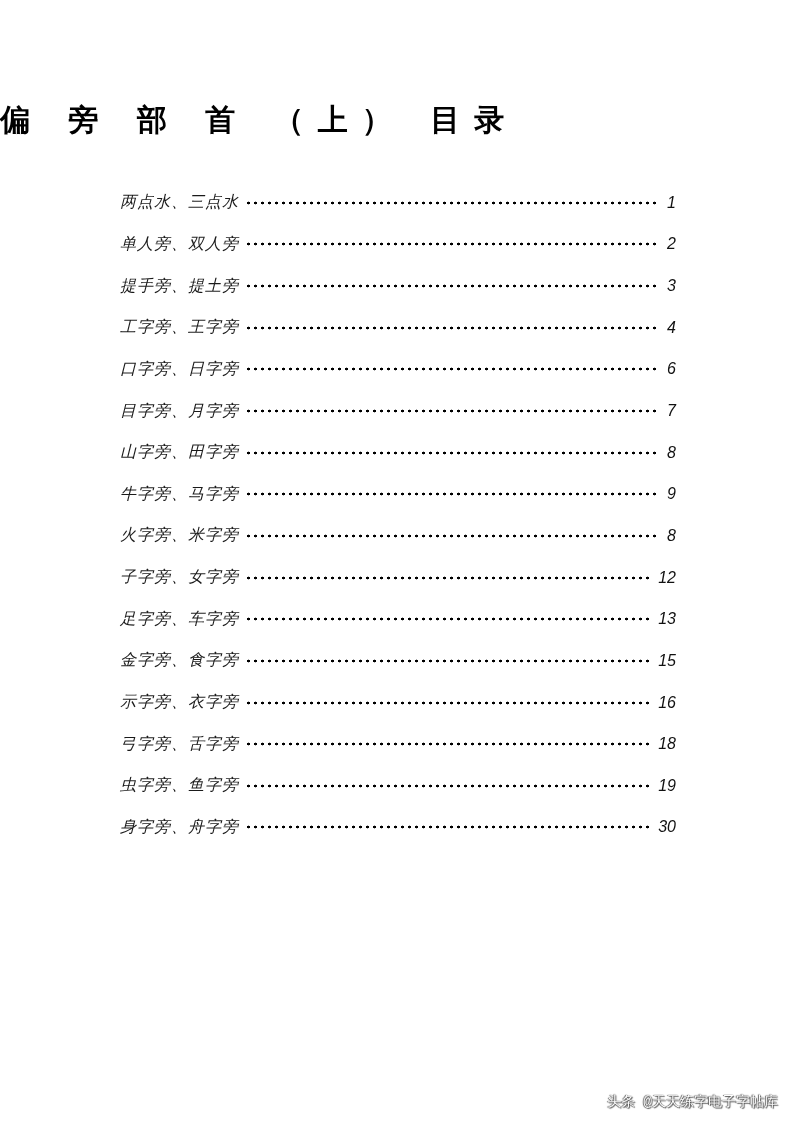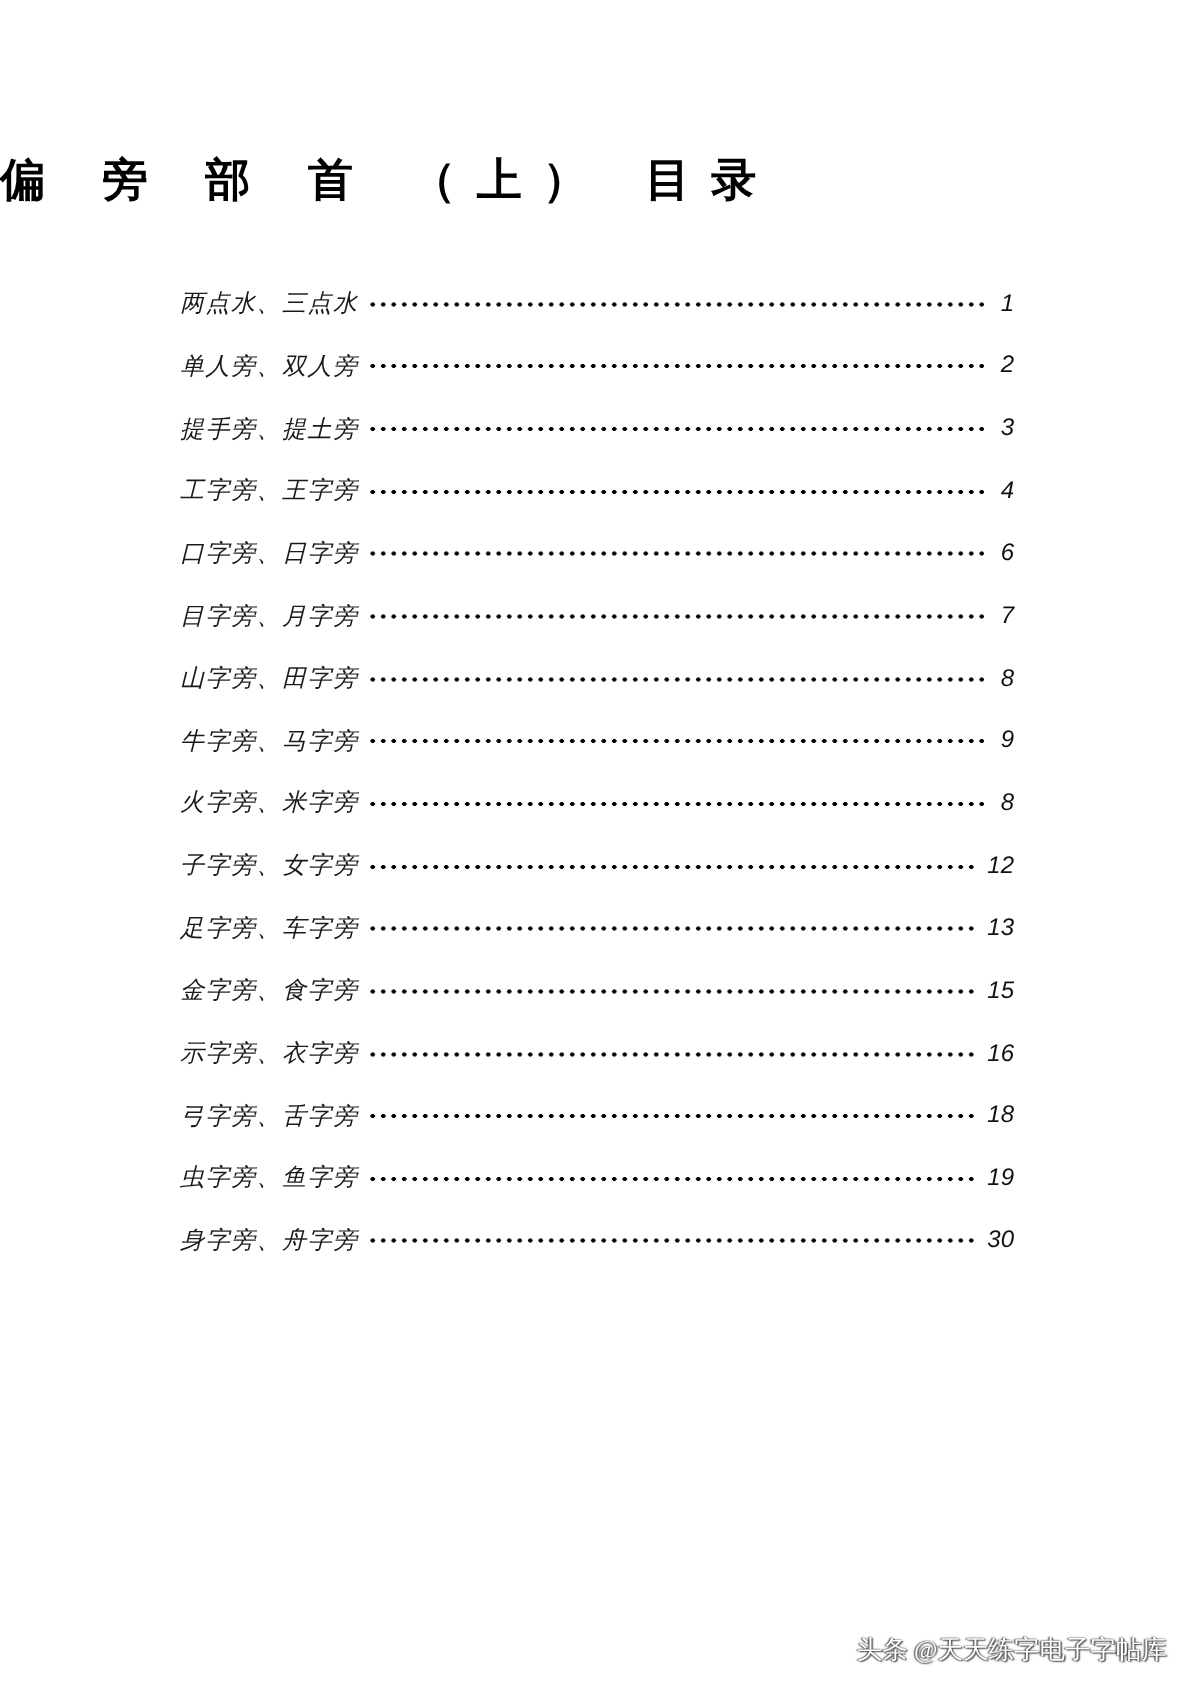--- a/index.html
+++ b/index.html
@@ -48,22 +48,22 @@
     .page {
       font-family: "Liberation Sans", "DejaVu Sans", sans-serif;
       font-size: 16px;
       min-width: 12px;
       text-align: right;
       color: #111;
     }
     .watermark {
       position: absolute;
       right: 16px; bottom: 12px;
-      font-family: Liberation Serif, serif;
-      font-size: 17px;
+      font-family: Liberation Mono, monospace;
+      font-size: 14px;
       color: #ffffff;
       text-shadow: 0 0 1px #333, 1px 1px 1px #555, -1px 0 1px #666;
       letter-spacing: 0px;
     }
   </style>
 </head>
 <body>
 
 <div class="title">偏 旁 部 首 （上） 目录</div>
 

